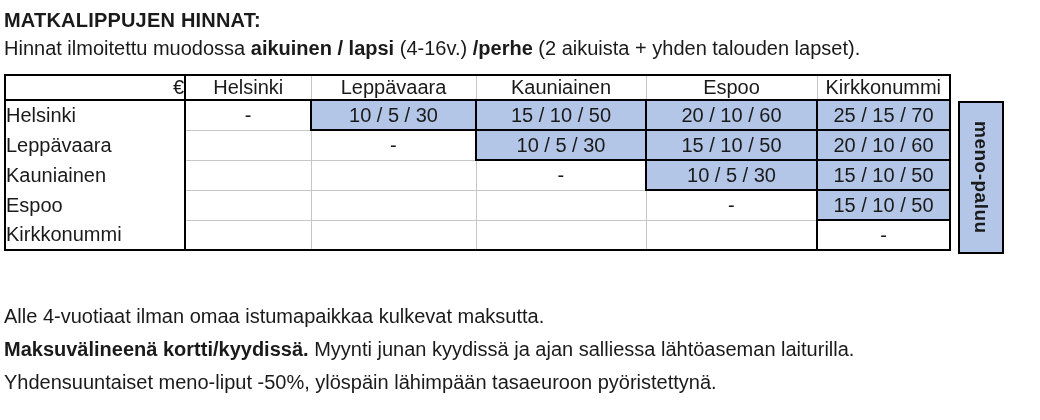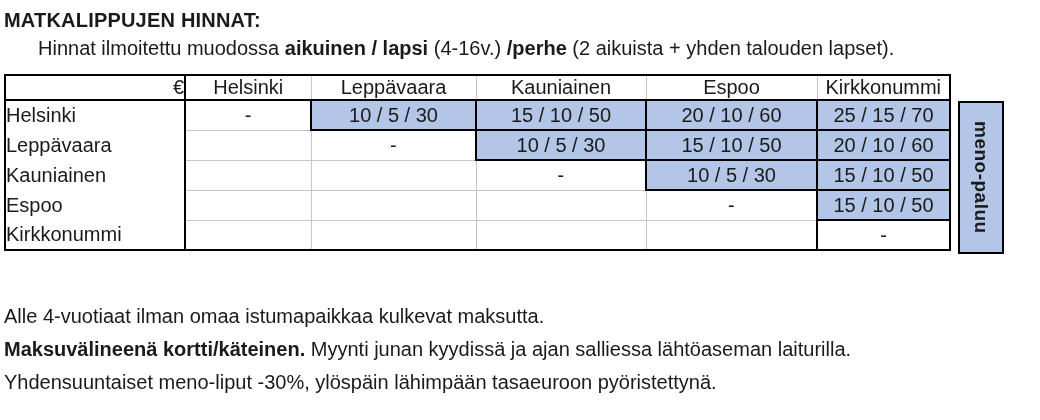--- a/index.html
+++ b/index.html
@@ -9,21 +9,21 @@
     --grid:#C6C6C6;
     --text:#1A1A1A;
   }
   html,body{margin:0;padding:0;}
   body{
     width:1040px;height:420px;overflow:hidden;background:#ffffff;
     font-family:"Liberation Sans",sans-serif;color:var(--text);
   }
   .page{padding:6px 0 0 4px;}
   .title{font-size:20px;font-weight:bold;line-height:28px;letter-spacing:0.2px;}
-  .subtitle{font-size:20px;line-height:28px;margin-bottom:12px;white-space:nowrap;margin-left:34px;}
+  .subtitle{font-size:20px;line-height:28px;margin-bottom:12px;white-space:nowrap;}
   .subtitle b{font-weight:bold;}
 
   .table-row{display:flex;align-items:flex-start;}
   table.prices{
     border-collapse:collapse;table-layout:fixed;width:945px;
     border:2px solid var(--black);
   }
   table.prices th,table.prices td{
     font-size:20px;font-weight:normal;padding:0;overflow:hidden;white-space:nowrap;
   }
@@ -142,17 +142,17 @@
       </tbody>
     </table>
 
     <div class="side-strip">
       <span>meno-paluu</span>
     </div>
   </div>
 
   <div class="notes">
     <div class="note"><b></b><span>Alle 4-vuotiaat ilman omaa istumapaikkaa kulkevat maksutta.</span></div>
-    <div class="note"><b>Maksuvälineenä kortti/käteinen.</b><span> Myynti junan kyydissä ja ajan salliessa lähtöaseman laiturilla.</span></div>
-    <div class="note"><b></b><span>Yhdensuuntaiset meno-liput -30%, ylöspäin lähimpään tasaeuroon pyöristettynä.</span></div>
+    <div class="note"><b>Maksuvälineenä kortti/kyydissä.</b><span> Myynti junan kyydissä ja ajan salliessa lähtöaseman laiturilla.</span></div>
+    <div class="note"><b></b><span>Yhdensuuntaiset meno-liput -50%, ylöspäin lähimpään tasaeuroon pyöristettynä.</span></div>
   </div>
 
 </div>
 
 </body></html>

